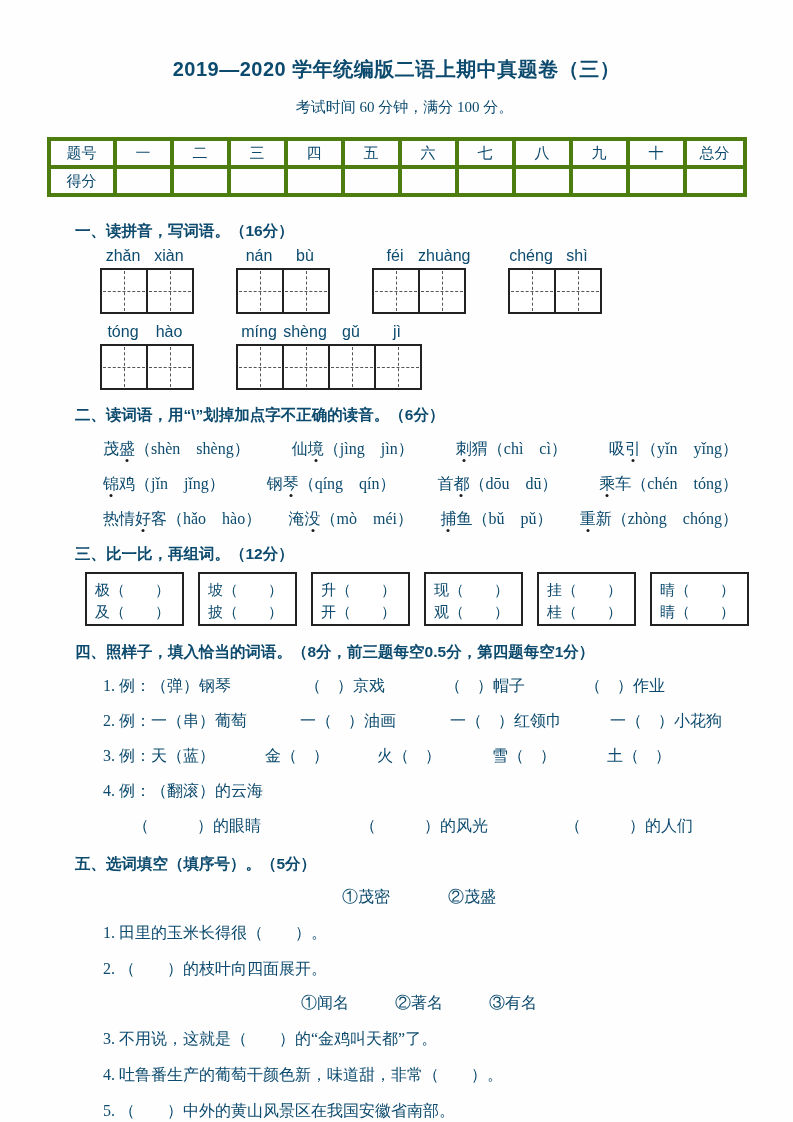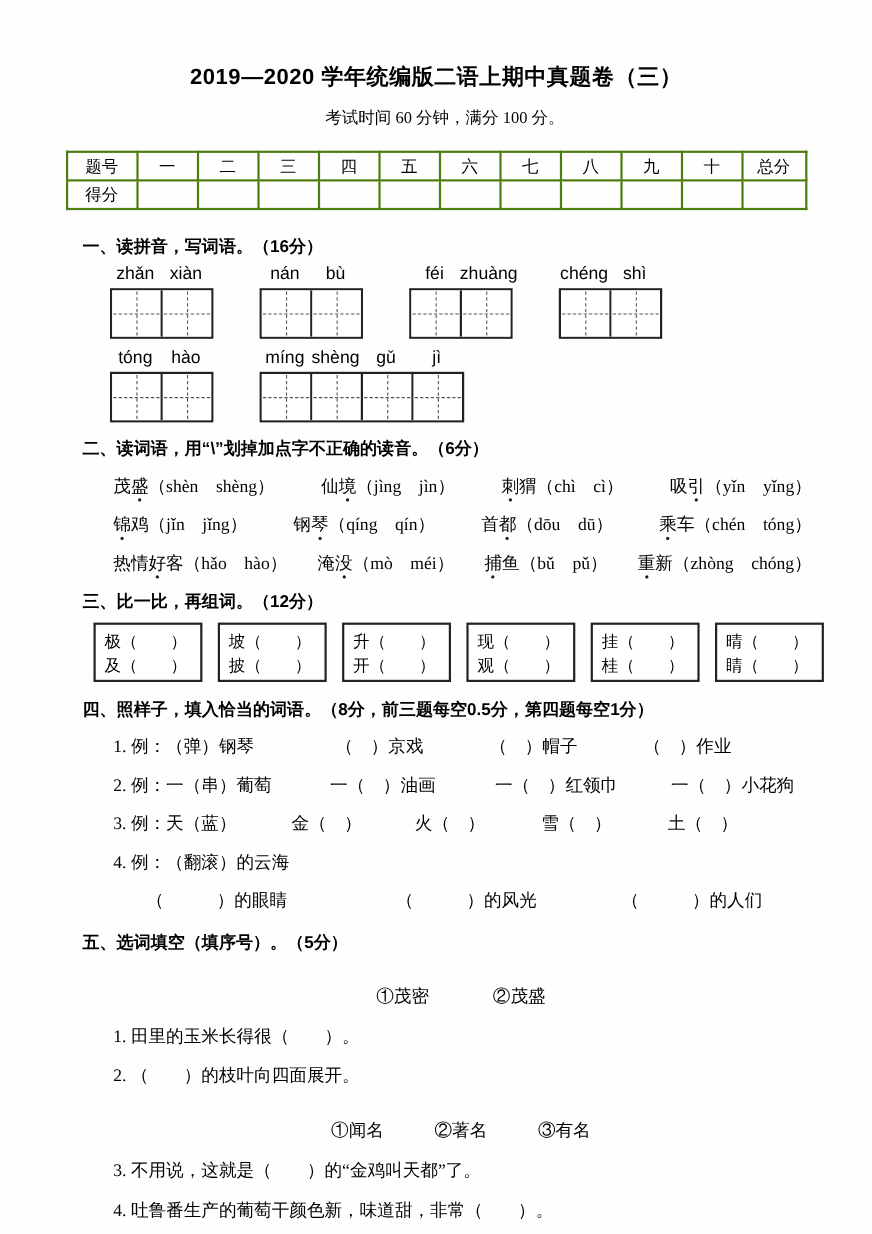--- a/index.html
+++ b/index.html
@@ -1,31 +1,31 @@
 <!DOCTYPE html>
 <html><head>
 <meta charset="utf-8">
 <style>
   html,body { margin:0; padding:0; background:#ffffff; }
   .page {
     width:793px; height:1122px; background:#fefefe; overflow:hidden;
     font-family:"Liberation Serif","DejaVu Serif",serif;
-    color:#000000; box-sizing:border-box; position:relative;
+    color:#0c4a6e; box-sizing:border-box; position:relative;
   }
   
   .title {
     padding-top:56px; text-align:center;
     font-family:"Liberation Sans","DejaVu Sans",sans-serif;
     font-size:20px; font-weight:bold; letter-spacing:.5px;
   }
   .subtitle { text-align:center; font-size:15px; margin-top:15px;padding-left:16px; }
   
   table.score { margin:20px auto 0 auto; border-collapse:collapse; }
   table.score td {
-    border:2px solid #4d7c0f; text-align:center; font-size:15px;
+    border:4px solid #4d7c0f; text-align:center; font-size:15px;
     height:24px; padding:0 2px;
   }
   table.score td.lbl { width:58px; }
   table.score td.num { width:49px; }
   table.score td.tot { width:52px; }
   
   .sec { margin-left:75px; margin-right:30px; }
   .heading {
     font-family:"Liberation Sans","DejaVu Sans",sans-serif;
     font-weight:bold; font-size:15.5px; line-height:20px;
@@ -49,21 +49,21 @@
   }
   
   .cmprow { display:flex; gap:14px; margin:8px 0 0 10px; }
   .cmp {
     width:99px; height:54px; border:2px solid #222; box-sizing:border-box;
     padding:5px 0 0 8px; font-size:15px; line-height:22px; background:#fff;
   }
   
   .fline { display:flex; margin:13px 0 0 28px; font-size:16px; line-height:22px; white-space:pre; }
   .fline span { display:inline-block; }
-  .opts { display:flex; justify-content:center; margin-top:28px; font-size:16px; line-height:22px; }
+  .opts { display:flex; justify-content:center; margin-top:12px; font-size:16px; line-height:22px; }
   .opts1 { gap:58px; } .opts2 { gap:46px; }
   .item { margin:14px 0 0 28px; font-size:16px; line-height:22px; white-space:pre; }
 </style>
 </head>
 <body>
 
 <div class="page">
 
   <div class="title">2019—2020 学年统编版二语上期中真题卷（三）</div>
   <div class="subtitle">考试时间 60 分钟，满分 100 分。</div>

